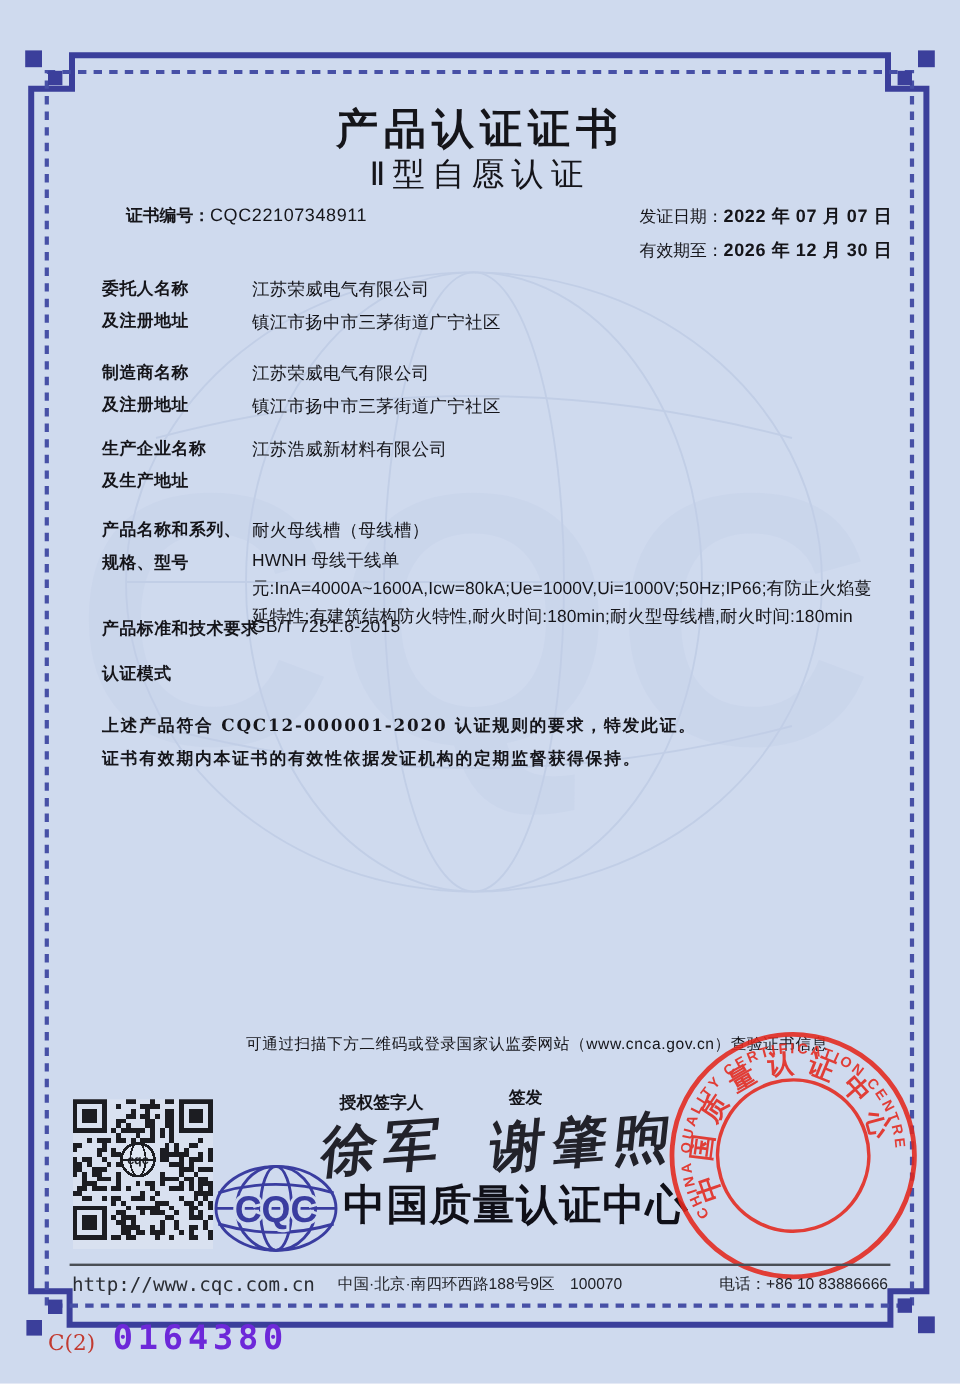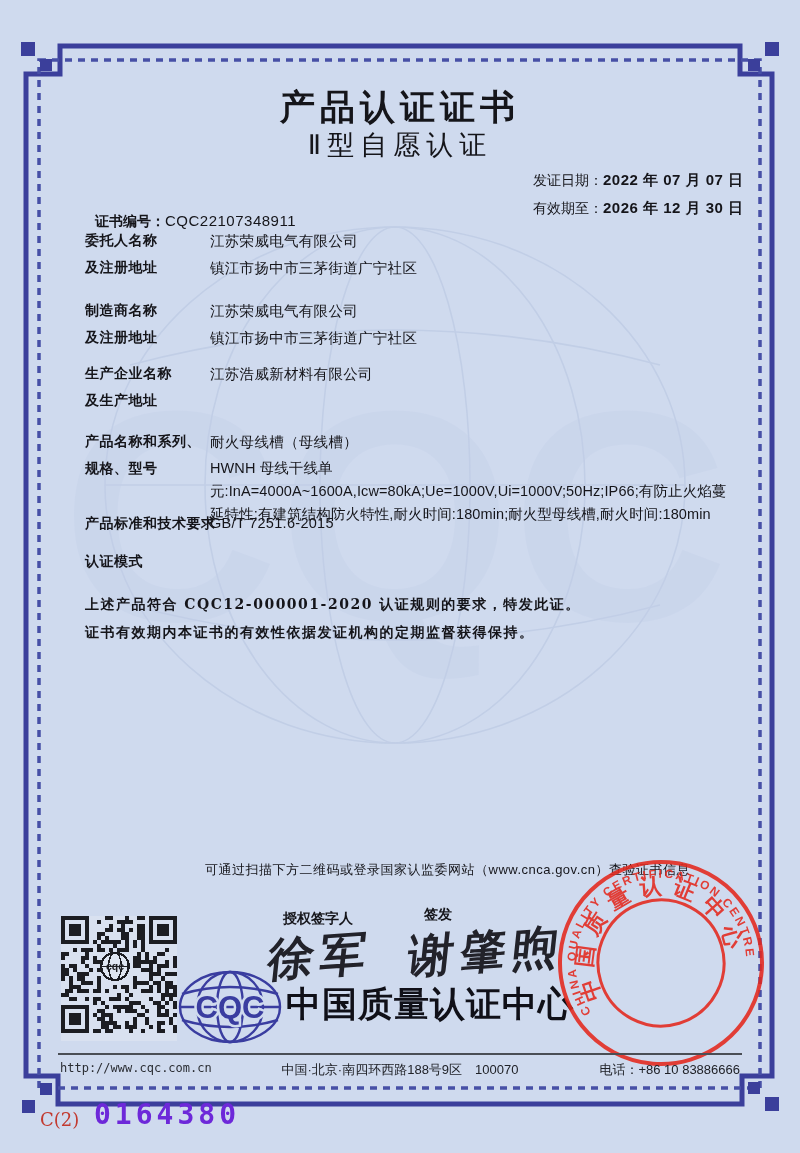--- a/index.html
+++ b/index.html
@@ -5,41 +5,41 @@
   html,body{margin:0;padding:0;}
   .page{position:relative;width:800px;height:1153px;background:#cfdaee;overflow:hidden;
         font-family:"Liberation Sans",sans-serif;color:#15151a;}
   .abs{position:absolute;}
   
   .watermark{position:absolute;inset:0;pointer-events:none;}
   
   .title{left:0;right:0;top:84px;text-align:center;font-size:35px;font-weight:700;letter-spacing:5px;}
   .subtitle{left:0;right:0;top:127px;text-align:center;font-size:27px;letter-spacing:6px;}
   .kai{font-family:"DejaVu Serif","Liberation Serif",serif;}
-  .cert-row{top:171px;left:95px;font-size:14px;margin-top:41px;}
+  .cert-row{top:171px;left:105px;font-size:14px;}
   .cert-row .lab{font-weight:600;}
   .cert-val{font-size:15px;letter-spacing:.5px;}
   .date1{top:171px;left:533px;font-size:14px;}
   .date2{top:199px;left:533px;font-size:14px;}
   .date1 .lab,.date2 .lab{font-weight:400;margin-top:44px;}
   .dval{font-size:15px;font-weight:600;letter-spacing:.5px;}
   
   .flabel{left:85px;font-size:14px;font-weight:700;letter-spacing:.5px;white-space:nowrap;}
   .fvalue{left:210px;font-size:14.5px;letter-spacing:.3px;white-space:nowrap;}
   .specblock{left:210px;width:522px;font-size:14.5px;line-height:23px;letter-spacing:.1px;white-space:normal;}
   .stmt{left:85px;font-size:14px;letter-spacing:1.5px;font-weight:600;}
   
   .qrnote{left:205px;top:861px;font-size:13px;letter-spacing:.5px;}
   .sig-label{font-size:14px;font-weight:600;text-align:center;}
   .signature{font-size:46px;font-weight:700;font-family:"DejaVu Serif","Liberation Serif",serif;
              transform:rotate(-4deg) skewX(-10deg);letter-spacing:6px;color:#22222a;}
   .org-name{left:286px;top:981px;font-size:35px;font-weight:600;letter-spacing:1px;color:#101018;}
   
   .footer-line{left:58px;top:1053px;width:684px;height:2px;background:#4a4e55;}
-  .f-web{left:60px;top:1061px;font-family:"DejaVu Sans Mono","Liberation Mono",monospace;font-size:12px;color:#2a2d33;}
+  .f-web{left:60px;top:1061px;font-family:"DejaVu Sans Mono","Liberation Mono",monospace;font-size:16px;color:#2a2d33;}
   .f-addr{left:0;right:0;top:1061px;text-align:center;font-size:13px;color:#202228;}
   .f-phone{right:60px;top:1061px;font-size:13px;color:#202228;}
   .serial-prefix{left:40px;top:1109px;font-family:"DejaVu Serif","Liberation Serif",serif;font-size:18px;color:#c23a30;}
   .serial-num{left:94px;top:1098px;font-family:"DejaVu Sans Mono","Liberation Mono",monospace;
               font-size:28px;font-weight:700;letter-spacing:4px;color:#6d28d9;}
   svg text{user-select:none;}
 </style>
 </head>
 <body>
 

